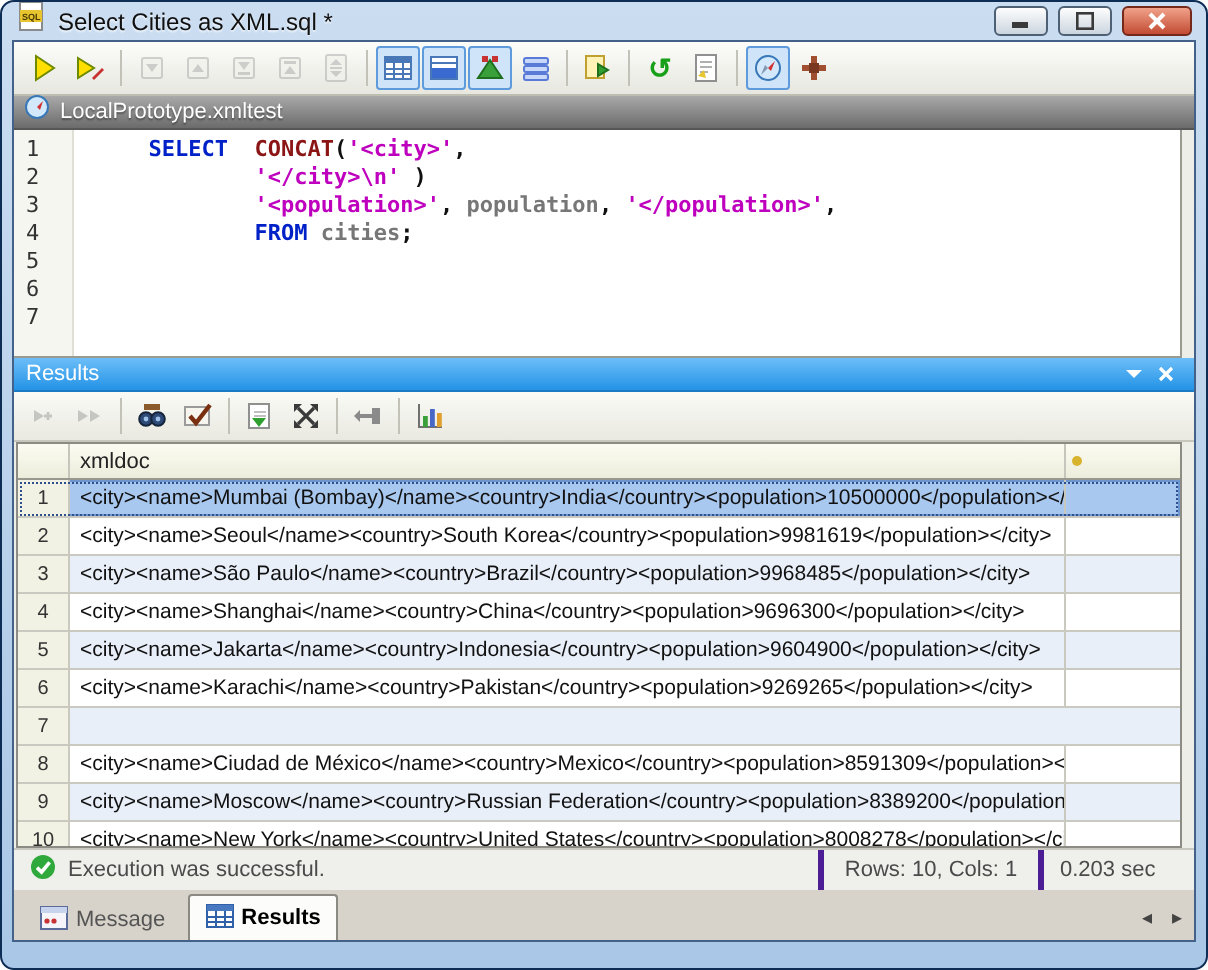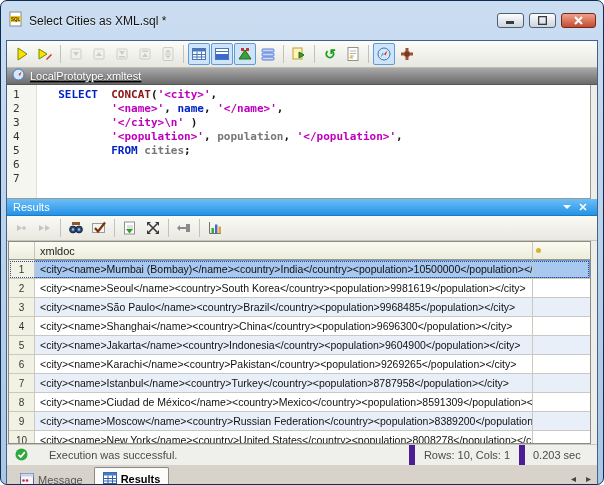--- a/index.html
+++ b/index.html
@@ -1,19 +1,19 @@
 <!DOCTYPE html>
 <html><head>
 <meta charset="utf-8">
 <style>
   html,body{margin:0;padding:0;background:#fff;font-family:"Liberation Sans",sans-serif;}
   *{box-sizing:border-box;}
   .window{width:604px;height:485px;border:1px solid #0E2D55;border-radius:7px;
     background:linear-gradient(#CBDDF1,#A9C7E6);padding:0 5px 5px 5px;overflow:hidden;}
-  .titlebar{height:39px;display:flex;align-items:center;gap:5px;padding:0 2px;}
+  .titlebar{height:19px;display:flex;align-items:center;gap:5px;padding:0 2px;}
   .title-text{flex:1;font-size:12px;color:#101010;text-shadow:0 1px 1px rgba(255,255,255,.7);
     white-space:nowrap;overflow:hidden;}
   .winbtn{height:15px;border-radius:3px;border:1px solid #4E6074;display:flex;align-items:center;
     justify-content:center;font-size:9px;color:#2A2A2A;background:linear-gradient(#FDFDFD,#CBD5DF);
     padding:0;cursor:default;}
   .winbtn.min,.winbtn.max{width:27px;}
   .winbtn.close{width:35px;background:linear-gradient(#F0A28A,#C34B33);border-color:#75291B;color:#fff;font-weight:bold;}
   .client{height:451px;border:1px solid #44618A;background:#EEEEE9;display:flex;flex-direction:column;overflow:hidden;}
 
   
@@ -21,29 +21,29 @@
     border-bottom:1px solid #BDBDB2;display:flex;align-items:center;padding:0 4px;gap:1px;}
   .tbtn{width:22px;height:22px;border:1px solid transparent;background:transparent;border-radius:2px;
     display:flex;align-items:center;justify-content:center;padding:0;}
   .tbtn.active{border-color:#5E9BDC;background:#CFE4F8;}
   .tbtn.disabled{opacity:.5;}
   .tsep{width:1px;height:18px;background:#C2C2B8;margin:0 3px;flex:0 0 1px;}
   .uglyph{font-size:14px;font-weight:bold;color:#18A018;line-height:1;}
 
   
   .connbar{height:17px;flex:0 0 17px;background:linear-gradient(#A9A9A9,#6B6B6B);
-    display:flex;align-items:center;gap:5px;padding:0 5px;border-bottom:1px solid #565656;text-decoration:underline;}
+    display:flex;align-items:center;gap:5px;padding:0 5px;border-bottom:1px solid #565656;}
   .connbar span.lbl{color:#fff;font-size:11px;text-shadow:0 1px 1px rgba(0,0,0,.4);}
 
   
   .editor{flex:0 0 114px;background:#fff;border-bottom:1px solid #9A9A90;margin-right:6px;
     border-right:1px solid #9A9A90;display:flex;overflow:hidden;}
   .gutter{width:30px;flex:0 0 30px;background:#F6F6F0;border-right:1px solid #DFDFD6;padding-top:3px;}
   .gln{height:14px;font:11px "DejaVu Sans Mono",monospace;color:#333;padding-left:6px;}
-  .codearea{flex:1;padding:3px 0 0 8px;overflow:hidden;}
+  .codearea{flex:1;padding:3px 0 0 24px;overflow:hidden;}
   .cln{height:14px;font:bold 11px "DejaVu Sans Mono",monospace;white-space:pre;color:#101010;}
   .tk-kw{color:#0021C8;}
   .tk-fn{color:#8B1414;}
   .tk-str{color:#BE00BE;}
   .tk-id{color:#777;}
   .tk-pl{color:#101010;}
 
   
   .rheader{height:17px;flex:0 0 17px;background:linear-gradient(#6CBEF8,#2493E6);
     display:flex;align-items:center;padding:0 6px;border-bottom:1px solid #1B7AC4;}
@@ -67,22 +67,22 @@
   .grow.sel{background:#A9C8EF;outline:1px dotted #2F4F8F;outline-offset:-2px;
     box-shadow:inset 0 0 0 1px #6D96CF;}
   .gnum{width:26px;flex:0 0 26px;background:#F2F2E4;border-right:1px solid #C9C9BF;
     display:flex;align-items:center;justify-content:center;font-size:10px;color:#333;}
   .gcell{width:498px;flex:0 0 498px;border-right:1px solid #C9C9BF;display:flex;align-items:center;
     padding-left:5px;font-size:10.5px;color:#111;white-space:nowrap;overflow:hidden;}
 
   
   .statusbar{height:21px;flex:0 0 21px;background:#EFEFEB;border-top:1px solid #C8C8C0;
     display:flex;align-items:center;font-size:11px;color:#4A4A4A;}
-  .st-msg{flex:1;display:flex;align-items:center;gap:21px;padding:0 8px;}
-  .st-seg{border-left:6px solid #4c1d95;height:100%;display:flex;align-items:center;justify-content:center;}
+  .st-msg{flex:1;display:flex;align-items:center;gap:6px;padding:0 8px;}
+  .st-seg{border-left:3px solid #4c1d95;height:100%;display:flex;align-items:center;justify-content:center;}
   .st-rows{width:110px;}.st-time{width:78px;justify-content:flex-start;padding-left:8px;}
   .st-clock{width:82px;}
 
   
   .tabbar{height:25px;flex:0 0 25px;background:#D7D3CA;display:flex;align-items:flex-end;
     padding:2px 4px 0 4px;gap:2px;}
   .tab{height:21px;display:flex;align-items:center;gap:4px;padding:0 8px;font-size:11px;
     color:#555;border:1px solid transparent;border-bottom:0;background:transparent;}
   .tab.active{background:#FCFCFA;border-color:#8A8A82;border-radius:2px 2px 0 0;color:#000;font-weight:bold;height:23px;}
   .tab-arrows{margin-left:auto;display:flex;gap:6px;align-items:center;height:100%;}
@@ -244,21 +244,20 @@
           <div class="gln">1</div>
           <div class="gln">2</div>
           <div class="gln">3</div>
           <div class="gln">4</div>
           <div class="gln">5</div>
           <div class="gln">6</div>
           <div class="gln">7</div>
         </div>
       <div class="codearea">
           <div class="cln"><span class="tk-pl">  </span><span class="tk-kw">SELECT</span><span class="tk-pl">  </span><span class="tk-fn">CONCAT</span><span class="tk-pl">(</span><span class="tk-str">'&lt;city&gt;'</span><span class="tk-pl">,</span></div>
-          <div class="cln"><span class="tk-pl">          </span><span class="tk-str">'&lt;name&gt;'</span><span class="tk-pl">, </span><span class="tk-kw">name</span><span class="tk-pl">, </span><span class="tk-str">'&lt;/name&gt;'</span><span class="tk-pl">,</span></div>
           <div class="cln"><span class="tk-pl">          </span><span class="tk-str">'&lt;/city&gt;\n'</span><span class="tk-pl"> )</span></div>
           <div class="cln"><span class="tk-pl">          </span><span class="tk-str">'&lt;population&gt;'</span><span class="tk-pl">, </span><span class="tk-id">population</span><span class="tk-pl">, </span><span class="tk-str">'&lt;/population&gt;'</span><span class="tk-pl">,</span></div>
           <div class="cln"><span class="tk-pl">          </span><span class="tk-kw">FROM</span><span class="tk-pl"> </span><span class="tk-id">cities</span><span class="tk-pl">;</span></div>
         </div>
     </div>
 
     <div class="rheader">
       <span class="rtitle">Results</span>
       <button class="rhbtn">
           <svg width="8" height="6">
@@ -365,21 +364,20 @@
           <div class="grow alt">
             <div class="gnum">5</div>
             <div class="gcell">&lt;city&gt;&lt;name&gt;Jakarta&lt;/name&gt;&lt;country&gt;Indonesia&lt;/country&gt;&lt;population&gt;9604900&lt;/population&gt;&lt;/city&gt;</div>
           </div>
           <div class="grow">
             <div class="gnum">6</div>
             <div class="gcell">&lt;city&gt;&lt;name&gt;Karachi&lt;/name&gt;&lt;country&gt;Pakistan&lt;/country&gt;&lt;population&gt;9269265&lt;/population&gt;&lt;/city&gt;</div>
           </div>
           <div class="grow alt">
             <div class="gnum">7</div>
-            <div class="gcell">&lt;city&gt;&lt;name&gt;Istanbul&lt;/name&gt;&lt;country&gt;Turkey&lt;/country&gt;&lt;population&gt;8787958&lt;/population&gt;&lt;/city&gt;</div>
           </div>
           <div class="grow">
             <div class="gnum">8</div>
             <div class="gcell">&lt;city&gt;&lt;name&gt;Ciudad de México&lt;/name&gt;&lt;country&gt;Mexico&lt;/country&gt;&lt;population&gt;8591309&lt;/population&gt;&lt;/city&gt;</div>
           </div>
           <div class="grow alt">
             <div class="gnum">9</div>
             <div class="gcell">&lt;city&gt;&lt;name&gt;Moscow&lt;/name&gt;&lt;country&gt;Russian Federation&lt;/country&gt;&lt;population&gt;8389200&lt;/population&gt;&lt;/city&gt;</div>
           </div>
           <div class="grow">

